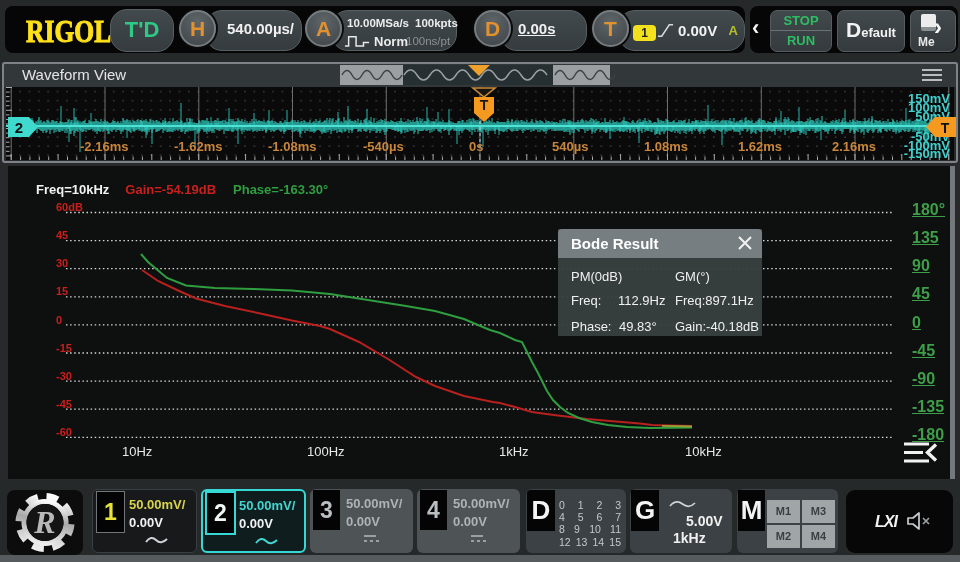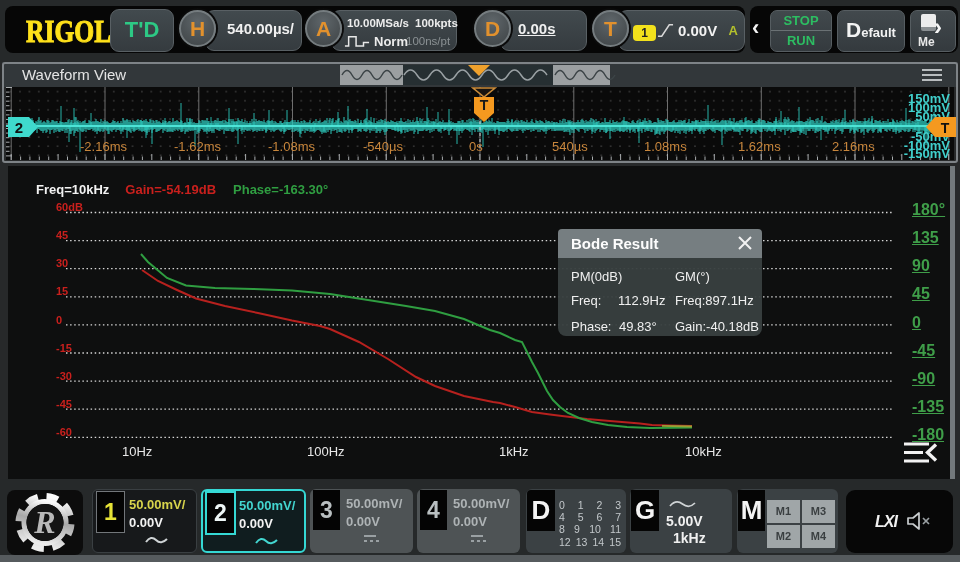--- a/index.html
+++ b/index.html
@@ -1,20 +1,20 @@
 <!DOCTYPE html>
 <html><head><meta charset="utf-8"><style>
 html,body{margin:0;padding:0;}
 body{width:960px;height:562px;background:#27292a;font-family:"Liberation Sans",sans-serif;position:relative;overflow:hidden;}
 .abs{position:absolute;}
 #topbar{left:0;top:0;width:960px;height:62px;background:#26292a;}
 #tb-left{left:5px;top:6px;width:740px;height:47px;background:#060606;border-radius:8px;}
 #tb-right{left:750px;top:6px;width:208px;height:47px;background:#060606;border-radius:8px;}
 #logo{left:26px;top:13px;color:#ffe11a;font-family:"Liberation Serif",serif;font-weight:bold;font-size:32px;-webkit-text-stroke:1px #ffe11a;transform:scale(0.80,1.0);transform-origin:left top;}
-.panel{background:linear-gradient(#424a4e,#353b3f);border:1px solid #596064;border-radius:9px;}
+.panel{background:linear-gradient(#424a4e,#353b3f);border:1px solid #596064;border-radius:17px;}
 #td{left:110px;top:9px;width:62px;height:41px;}
 #td span{display:block;text-align:center;line-height:40px;color:#2dc985;font-size:22px;font-weight:bold;}
 .knob{width:33px;height:33px;border-radius:50%;background:radial-gradient(circle at 50% 30%,#5f666a 0%,#4c5255 55%,#3f4447 100%);border:2px solid #757c7f;box-shadow:0 0 0 2px #0a0a0a;text-align:center;line-height:33px;color:#e2912d;font-size:21px;font-weight:bold;z-index:3;}
 .vbox{color:#f0f0f0;font-weight:bold;font-size:15px;}
 #knobH{left:179px;top:10px;}
 #boxH{left:205px;top:10px;width:95px;height:39px;}
 #boxH div{margin:9px 0 0 21px;}
 #knobA{left:305px;top:10px;}
 #boxA{left:331px;top:10px;width:124px;height:39px;}
 #knobD{left:474px;top:10px;}
@@ -28,36 +28,36 @@
 .btn{background:linear-gradient(#42494d,#343a3e);border:1px solid #565d61;border-radius:7px;}
 #bstop{left:770px;top:10px;width:60px;height:40px;text-align:center;}
 #bstop .s{color:#2dbd62;font-weight:bold;font-size:13px;line-height:19px;display:block;border-bottom:1px solid #6a7174;}
 #bstop .r{color:#2dbd62;font-weight:bold;font-size:13px;line-height:19px;display:block;}
 #bdef{left:837px;top:10px;width:66px;height:40px;color:#f2f2f2;text-align:center;line-height:38px;}
 #bdef b{font-size:21px;}#bdef span{font-size:13px;font-weight:bold;}
 #bmenu{left:910px;top:10px;width:44px;height:40px;color:#f2f2f2;}
 #bmenu .mi{position:absolute;left:10px;top:3px;width:15px;height:17px;background:#ececec;border-radius:2px;border-bottom:4px solid #8a8f92;box-sizing:border-box;}
 #bmenu .mt{position:absolute;left:7px;top:24px;font-size:12px;font-weight:bold;color:#e8e8e8;text-align:right;}
 .chev{color:#f5f5f5;font-size:25px;font-weight:bold;z-index:5;}
-.wvlab{position:absolute;top:52px;font-size:13px;font-weight:normal;color:#c8863c;z-index:4;}
+.wvlab{position:absolute;top:52px;font-size:13px;font-weight:bold;color:#c8863c;z-index:4;}
 .mvlab{position:absolute;right:4px;font-size:13px;font-weight:bold;color:#41d0cd;z-index:4;text-align:right;}
 #wvmini{left:340px;top:65px;width:276px;height:20px;}
 .dbl{position:absolute;left:38px;font-size:11px;font-weight:bold;color:#c9201d;}
 .dgl{position:absolute;left:894px;font-size:16px;font-weight:bold;color:#3f9e49;text-decoration:underline;}
 .dxl{position:absolute;top:278px;font-size:13px;color:#e8e8e8;}
 #wvheader{left:2px;top:62px;width:956px;height:25px;background:#32373a;color:#e4e4e4;font-size:15px;}
 #wvheader span{position:absolute;left:20px;top:4px;}
 #wvframe{left:2px;top:62px;width:956px;height:101px;border:2px solid #7e8387;border-radius:3px;box-sizing:border-box;z-index:4;}
 #wvplot{left:6px;top:87px;width:948px;height:73px;background:#0a0a0a;}
 #bode{left:8px;top:166px;width:944px;height:313px;background:#0e0f0f;}
 #scrollb{left:950px;top:166px;width:5px;height:313px;background:#73797c;}
 #bodehdr{left:36px;top:182px;font-size:13px;font-weight:bold;color:#f2f2f2;}
 #bodehdr .g{color:#c9201d;margin-left:16px;}
 #bodehdr .p{color:#2f9e41;margin-left:17px;}
-#dlg{left:558px;top:229px;width:204px;height:107px;background:rgba(56,63,64,0.96);border-radius:8px;z-index:6;}
+#dlg{left:558px;top:229px;width:204px;height:107px;background:rgba(56,63,64,0.96);border-radius:0;z-index:6;}
 #dlghdr{left:0;top:0;width:204px;height:29px;background:#767e81;border-radius:4px 4px 0 0;color:#fdfdfd;font-size:15px;font-weight:bold;line-height:29px;}
 #dlghdr b{margin-left:13px;}
 #dlgx{position:absolute;right:9px;top:6px;width:16px;height:16px;}
 .drow{position:absolute;font-size:13px;color:#f0f0f0;}
 #botbar{left:0;top:479px;width:960px;height:83px;background:#26292a;}
 #botstrip{left:0;top:555px;width:960px;height:7px;background:#565b5e;}
 #gear{left:7px;top:490px;width:76px;height:65px;background:#0c0c0c;border-radius:8px;}
 .chbox{top:489px;height:64px;border-radius:6px;box-sizing:border-box;}
 #ch1{left:92px;width:105px;background:#17191b;border:1px solid #3a3f42;}
 #ch2{left:201px;width:105px;background:#101d1f;border:2px solid #35d8d4;}
@@ -72,21 +72,21 @@
 #ch1 .chv1{color:#d8d44c;}
 #ch2 .chv1{color:#43d6d0;}
 #ch3 .chv1,#ch3 .chv2,#ch4 .chv1,#ch4 .chv2{color:#aeb3b5;}
 .coup{position:absolute;left:52px;top:44px;}
 #dbox{left:526px;top:489px;width:100px;height:64px;background:#3b4144;border-radius:6px;}
 #dbox .tile{position:absolute;left:1px;top:1px;width:28px;height:41px;background:#050505;color:#f4f4f4;font-size:26px;font-weight:bold;text-align:center;line-height:41px;border-radius:4px 0 0 0;}
 #dgrid{position:absolute;left:33px;top:10px;width:62px;font-size:10.5px;color:#c3c8cb;}
 #dgrid div{display:flex;justify-content:space-between;height:12.2px;}
 #gbox{left:630px;top:489px;width:102px;height:64px;background:#3b4144;border-radius:6px;}
 #gbox .tile{position:absolute;left:1px;top:1px;width:28px;height:41px;background:#050505;color:#f4f4f4;font-size:26px;font-weight:bold;text-align:center;line-height:41px;}
-#gbox .v1{position:absolute;left:36px;top:24px;font-size:14px;font-weight:bold;color:#f0f0f0;}
+#gbox .v1{position:absolute;left:56px;top:24px;font-size:14px;font-weight:bold;color:#f0f0f0;}
 #gbox .v2{position:absolute;left:43px;top:41px;font-size:14px;font-weight:bold;color:#f0f0f0;}
 #mbox{left:737px;top:489px;width:101px;height:64px;background:#3b4144;border-radius:6px;}
 #mbox .tile{position:absolute;left:1px;top:1px;width:27px;height:41px;background:#050505;color:#f4f4f4;font-size:26px;font-weight:bold;text-align:center;line-height:41px;}
 .mbtn{position:absolute;width:33px;height:23px;background:#a0a6a8;color:#3a3f41;font-size:11px;font-weight:bold;text-align:center;line-height:23px;}
 #lxi{left:846px;top:490px;width:107px;height:63px;background:#070707;border-radius:9px;}
 #lxi span{position:absolute;left:29px;top:23px;color:#f0f0f0;font-size:16px;font-weight:bold;font-style:italic;letter-spacing:-1px;}
 </style></head><body>
 <div class="abs" id="topbar"></div>
 <div class="abs" id="tb-left"></div>
 <div class="abs" id="tb-right"></div>

